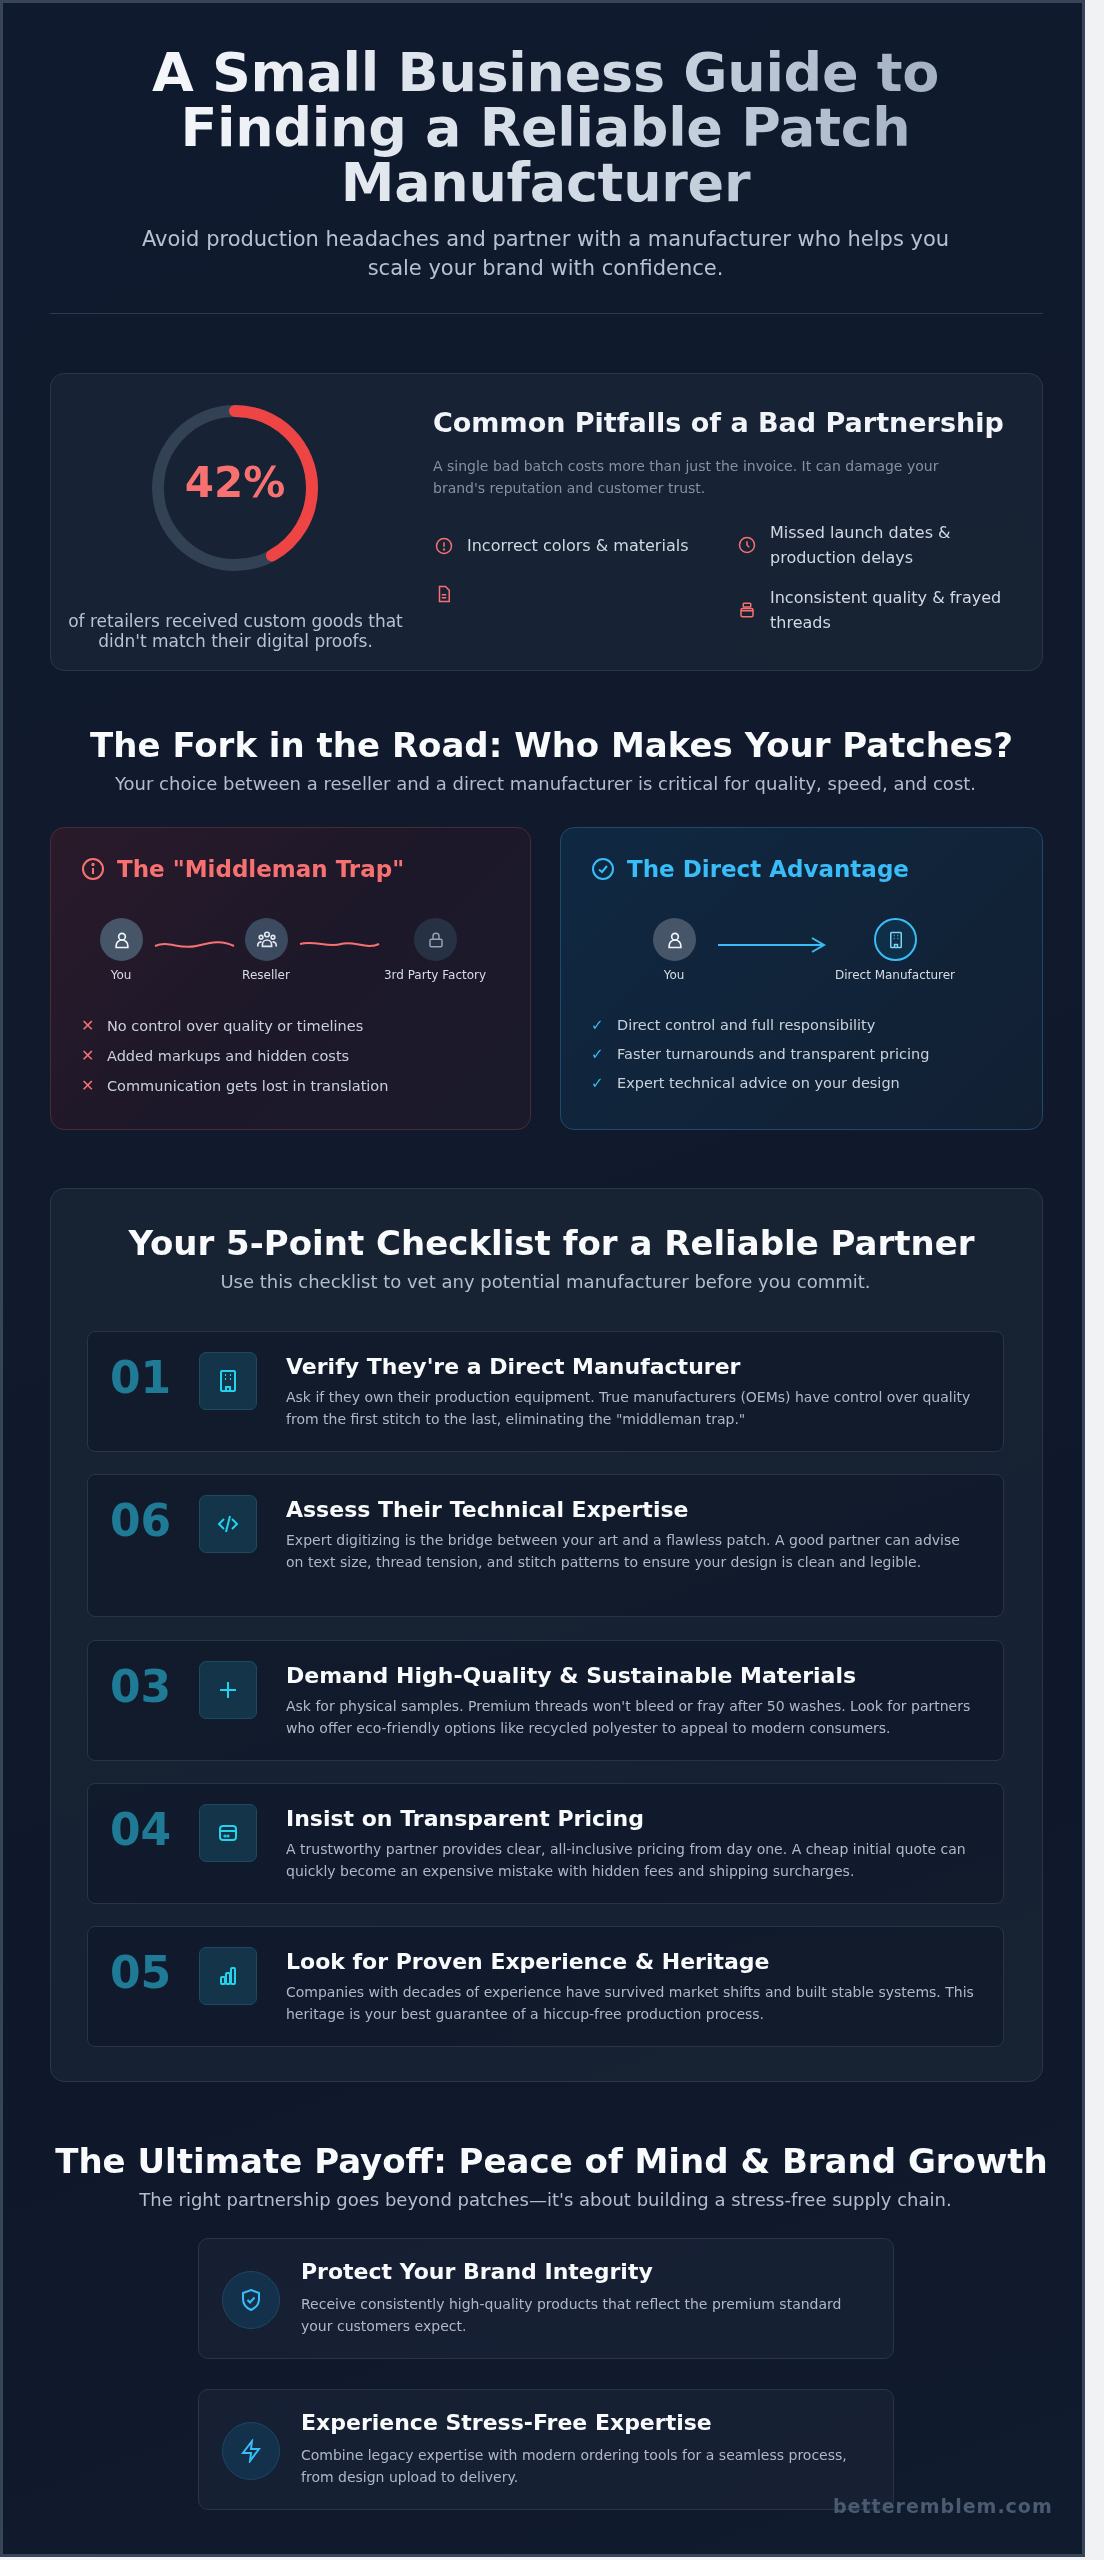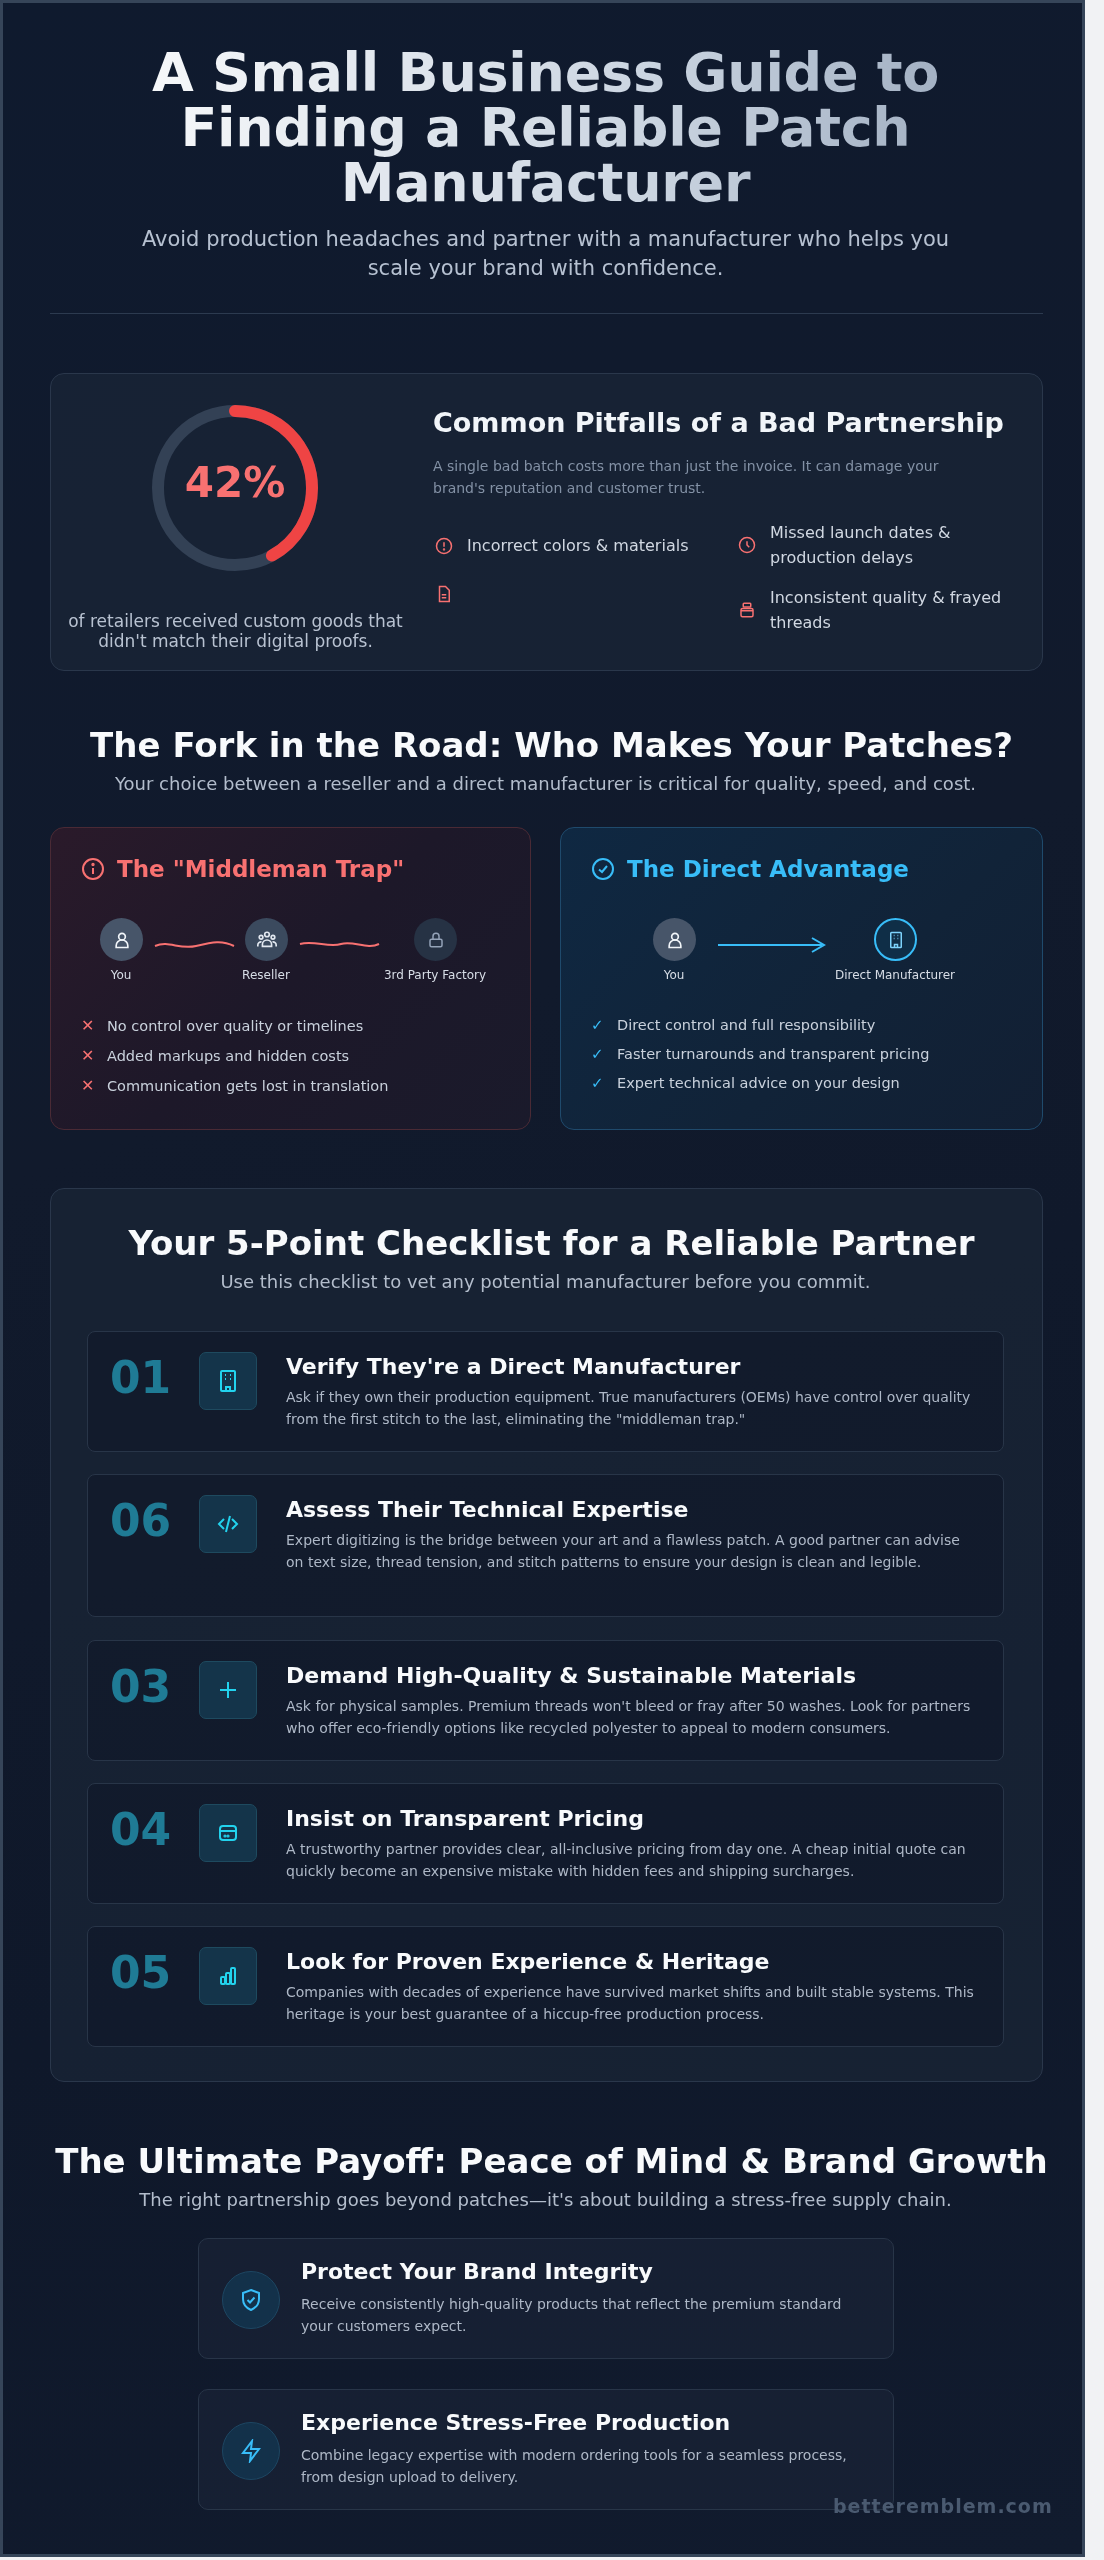--- a/index.html
+++ b/index.html
@@ -346,18 +346,18 @@
     <div class="pay-title">Protect Your Brand Integrity</div>
     <div class="pay-desc">Receive consistently high-quality products that reflect the premium standard your customers expect.</div>
   </div>
 
   <div class="pay-card" style="top:2386px;">
     <div class="pay-icon">
       <svg width="24" height="24" viewBox="0 0 24 24" fill="none" stroke="#38bdf8" stroke-width="2">
           <polygon points="13 2 4 14 12 14 11 22 20 10 12 10 13 2"></polygon>
         </svg>
     </div>
-    <div class="pay-title">Experience Stress-Free Production</div>
+    <div class="pay-title">Experience Stress-Free Expertise</div>
     <div class="pay-desc">Combine legacy expertise with modern ordering tools for a seamless process, from design upload to delivery.</div>
   </div>
 
   <div class="abs watermark">betteremblem.com</div>
 </div>
 
 </body></html>

